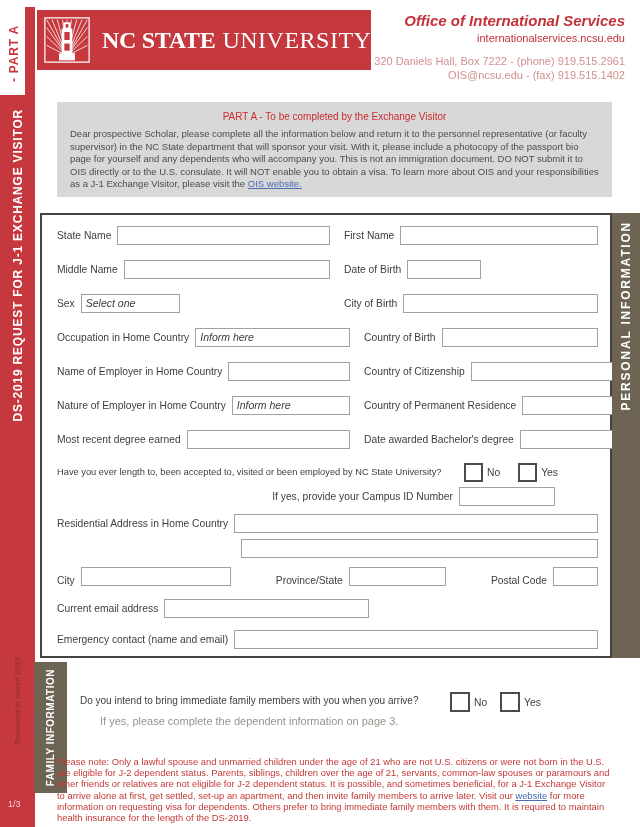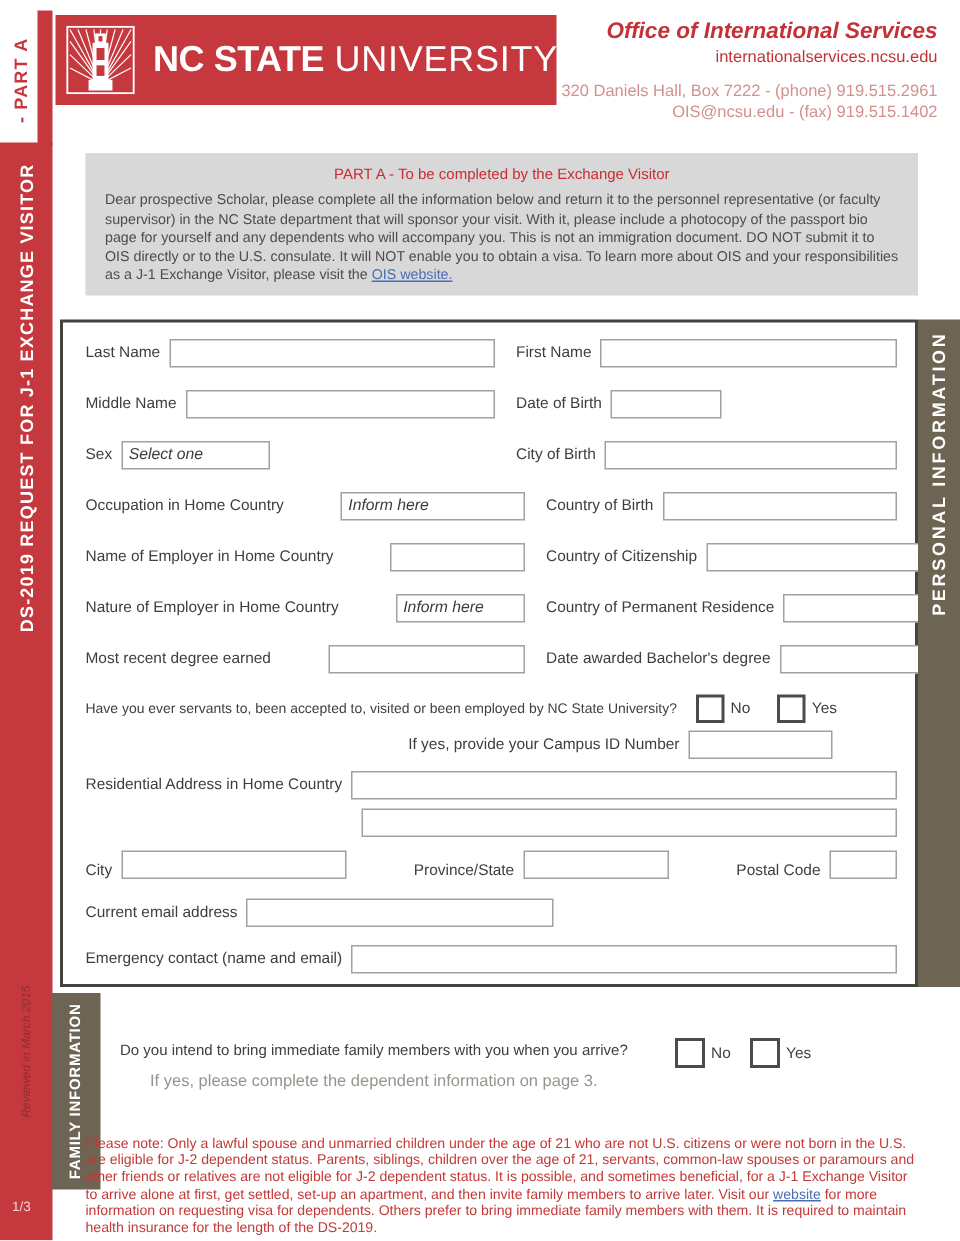--- a/index.html
+++ b/index.html
@@ -13,21 +13,21 @@
   .sb-title-wrap{position:absolute;left:0;top:98px;width:35px;height:335px;display:flex;align-items:center;justify-content:center;}
   .sb-title-wrap .vtext{color:#fff;font-weight:bold;font-size:12px;letter-spacing:0.8px;}
   .sb-part-wrap{position:absolute;left:0;top:12px;width:27px;height:84px;display:flex;align-items:center;justify-content:center;}
   .sb-part-wrap .vtext{color:#c5383e;font-weight:bold;font-size:12px;letter-spacing:0.8px;}
   .sb-reviewed-wrap{position:absolute;left:0;top:636px;width:35px;height:130px;display:flex;align-items:center;justify-content:center;}
   .sb-reviewed-wrap .vtext{color:#8f2d34;font-style:italic;font-size:8px;}
   .sb-page{position:absolute;left:8px;top:799px;font-size:9px;color:#efd4d5;}
 
   
   .logo{position:absolute;left:37px;top:10px;width:334px;height:60px;background:#c5383e;
-        display:flex;align-items:center;padding-left:7px;box-sizing:border-box;}
+        display:flex;align-items:center;padding-left:7px;box-sizing:border-box;font-family:Liberation Serif, serif;}
   .logo-text{color:#fff;margin-left:12px;font-size:24px;letter-spacing:-0.3px;white-space:nowrap;}
   .logo-text b{font-weight:bold;margin-right:7px;}
   .logo-text span.u{font-weight:normal;letter-spacing:0.5px;}
   .contact{position:absolute;right:15px;top:12px;text-align:right;}
   .contact .office{font-size:15px;font-weight:bold;font-style:italic;color:#c23238;}
   .contact .site{font-size:11px;color:#c23238;margin-top:3px;}
   .contact .small{font-size:11px;color:#d2908f;margin-top:2px;}
   .contact .small.first{margin-top:11px;}
 
   
@@ -35,21 +35,21 @@
          box-sizing:border-box;padding:9px 13px 8px 13px;}
   .parta-title{font-size:10px;font-weight:normal;color:#cb2c30;text-align:center;margin-bottom:6px;}
   .parta-body{font-size:9.5px;line-height:12.5px;color:#4c4c4c;}
   a.blue{color:#4a6db4;text-decoration:underline;cursor:pointer;}
 
   
   .formbox{position:absolute;left:40px;top:213px;width:572px;height:445px;background:#fff;
            border:2px solid #454340;box-sizing:border-box;}
   .row{position:absolute;left:15px;right:12px;height:20px;display:flex;align-items:center;}
   .cl{width:287px;flex:none;display:flex;align-items:center;}
-  .cl.wide{width:307px;gap:32px;}
+  .cl.wide{width:307px;}
   .cr{flex:1;display:flex;align-items:center;}
   .flabel{font-size:10.3px;color:#403e3a;margin-right:6px;white-space:nowrap;}
   .flabel.small{font-size:9.3px;}
   input.fi{height:19px;border:1.5px solid #a2a19f;background:#fff;box-sizing:border-box;
            font-family:"Liberation Sans",sans-serif;font-size:10.5px;padding:0 4px;border-radius:0;}
   .cl input.fi{flex:1;margin-right:14px;min-width:0;}
   .cr input.fi{flex:1;min-width:0;}
   input.fi.fixed{flex:none;margin-right:0;}
   input.ph::placeholder{color:#3c3c3c;opacity:1;font-style:italic;font-size:10.5px;}
   .cb{width:15px;height:15px;border:2px solid #4b4b4b;background:#fff;display:inline-block;
@@ -136,21 +136,21 @@
 
   <div class="parta">
     <div class="parta-title">PART A - To be completed by the Exchange Visitor</div>
     <div class="parta-body"><span>Dear prospective Scholar, please complete all the information below and return it to the personnel representative (or faculty supervisor) in the NC State department that will sponsor your visit. With it, please include a photocopy of the passport bio page for yourself and any dependents who will accompany you. This is not an immigration document. DO NOT submit it to OIS directly or to the U.S. consulate. It will NOT enable you to obtain a visa. To learn more about OIS and your responsibilities as a J-1 Exchange Visitor, please visit the </span><a class="blue">OIS website.</a></div>
   </div>
 
   <div class="formbox">
 
     <div class="row" style="top:10px">
       <div class="cl">
-          <span class="flabel">Last Name</span>
+          <span class="flabel">State Name</span>
           <input class="fi" style="">
         </div>
       <div class="cr">
           <span class="flabel">First Name</span>
           <input class="fi" style="">
         </div>
     </div>
 
     <div class="row" style="top:44px">
       <div class="cl">
@@ -212,21 +212,21 @@
           <span class="flabel">Most recent degree earned</span>
           <input class="fi" style="">
         </div>
       <div class="cr">
           <span class="flabel">Date awarded Bachelor's degree</span>
           <input class="fi" style="">
         </div>
     </div>
 
     <div class="row" style="top:247px">
-      <span class="flabel small">Have you ever servants to, been accepted to, visited or been employed by NC State University?</span>
+      <span class="flabel small">Have you ever length to, been accepted to, visited or been employed by NC State University?</span>
       <span class="row8grp">
         <span class="cbg">
             <span class="cb"></span>
             <span class="flabel">No</span>
           </span>
         <span class="cbg">
             <span class="cb"></span>
             <span class="flabel">Yes</span>
           </span>
       </span>

